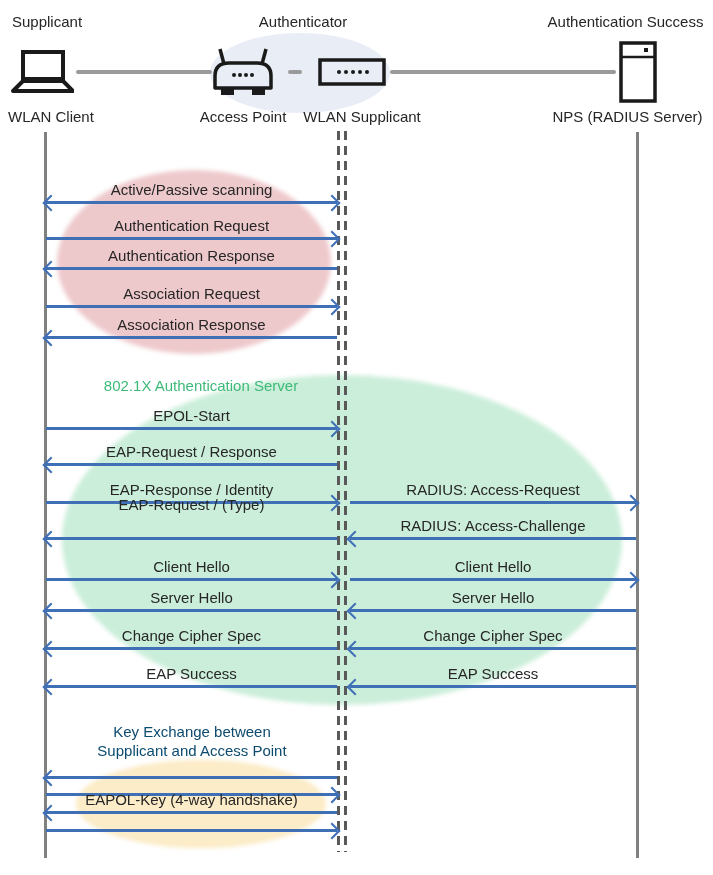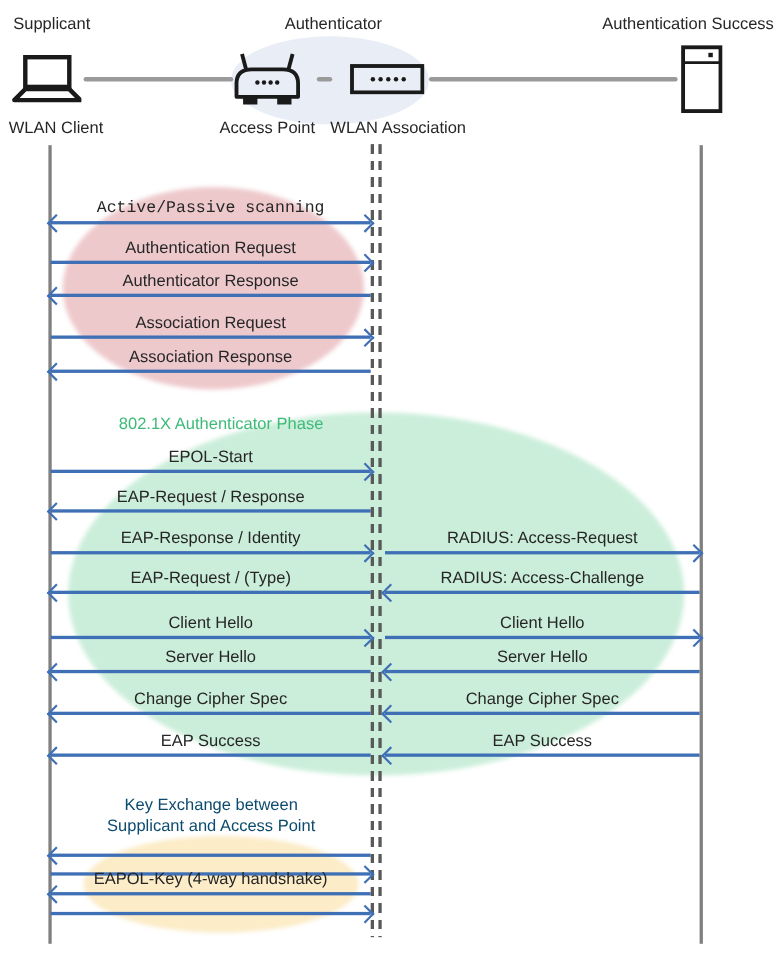--- a/index.html
+++ b/index.html
@@ -72,46 +72,47 @@
   </svg>
 
   <svg class="icon" style="left:619px;top:41px;" width="38" height="62" viewBox="0 0 38 62">
     <rect x="2" y="2" width="34" height="58" fill="none" stroke="#1a1a1a" stroke-width="3.5"></rect>
     <line x1="3" y1="16" x2="35" y2="16" stroke="#1a1a1a" stroke-width="2.5"></line>
     <rect x="25" y="7" width="4" height="4" fill="#1a1a1a"></rect>
   </svg>
 
   <div class="txt" style="left:8px;top:108px;">WLAN Client</div>
   <div class="txt ctr" style="left:183px;top:108px;width:120px;">Access Point</div>
-  <div class="txt ctr" style="left:292px;top:108px;width:140px;">WLAN Association</div>
+  <div class="txt ctr" style="left:292px;top:108px;width:140px;">WLAN Supplicant</div>
+  <div class="txt ctr" style="left:545px;top:108px;width:165px;">NPS (RADIUS Server)</div>
 
   <div class="ell" style="left: 57px; top: 170px; width: 274px; height: 184px; background: rgb(238, 201, 204);"></div>
   <div class="ell" style="left: 62px; top: 375px; width: 560px; height: 330px; background: rgb(203, 238, 218);"></div>
   <div class="ell" style="left: 76px; top: 760px; width: 250px; height: 88px; background: rgb(252, 236, 199);"></div>
 
   <div class="life" style="left:44px;"></div>
   <div class="dash" style="left:337px;"></div>
   <div class="dash" style="left:344px;"></div>
   <div class="life" style="left:636px;"></div>
 
-  <div class="phase-title" style="left: 46px; top: 376px; width: 310px; color: rgb(62, 186, 120);">802.1X Authenticator Phase</div>
+  <div class="phase-title" style="left: 46px; top: 376px; width: 310px; color: rgb(62, 186, 120);">802.1X Authentication Server</div>
   <div class="phase-title" style="left: 46px; top: 722px; width: 292px; color: #0c4a6e;">Key Exchange between
 Supplicant and Access Point</div>
 
   <div id="messages-layer">
-      <div class="msg-label" style="left: 46px; width: 291px; top: 181px; font-family: Liberation Mono, monospace;">Active/Passive scanning</div>
+      <div class="msg-label" style="left: 46px; width: 291px; top: 181px;">Active/Passive scanning</div>
       <div class="msg-line" style="left: 46px; width: 291px; top: 201px;">
         <span class="head r"></span>
         <span class="head l"></span>
       </div>
       <div class="msg-label" style="left: 46px; width: 291px; top: 217px;">Authentication Request</div>
       <div class="msg-line" style="left: 46px; width: 291px; top: 237px;">
         <span class="head r"></span>
       </div>
-      <div class="msg-label" style="left: 46px; width: 291px; top: 247px;">Authenticator Response</div>
+      <div class="msg-label" style="left: 46px; width: 291px; top: 247px;">Authentication Response</div>
       <div class="msg-line" style="left: 46px; width: 291px; top: 267px;">
         <span class="head l"></span>
       </div>
       <div class="msg-label" style="left: 46px; width: 291px; top: 285px;">Association Request</div>
       <div class="msg-line" style="left: 46px; width: 291px; top: 305px;">
         <span class="head r"></span>
       </div>
       <div class="msg-label" style="left: 46px; width: 291px; top: 316px;">Association Response</div>
       <div class="msg-line" style="left: 46px; width: 291px; top: 336px;">
         <span class="head l"></span>
@@ -125,21 +126,21 @@
         <span class="head l"></span>
       </div>
       <div class="msg-label" style="left: 46px; width: 291px; top: 481px;">EAP-Response / Identity</div>
       <div class="msg-line" style="left: 46px; width: 291px; top: 501px;">
         <span class="head r"></span>
       </div>
       <div class="msg-label" style="left: 350px; width: 286px; top: 481px; text-align: center;">RADIUS: Access-Request</div>
       <div class="msg-line" style="left: 350px; width: 286px; top: 501px;">
         <span class="head r"></span>
       </div>
-      <div class="msg-label" style="left: 46px; width: 291px; top: 517px;">EAP-Request / (Type)</div>
+      <div class="msg-label" style="left: 46px; width: 291px; top: 496px;">EAP-Request / (Type)</div>
       <div class="msg-line" style="left: 46px; width: 291px; top: 537px;">
         <span class="head l"></span>
       </div>
       <div class="msg-label" style="left: 350px; width: 286px; top: 517px;">RADIUS: Access-Challenge</div>
       <div class="msg-line" style="left: 350px; width: 286px; top: 537px;">
         <span class="head l"></span>
       </div>
       <div class="msg-label" style="left: 46px; width: 291px; top: 558px;">Client Hello</div>
       <div class="msg-line" style="left: 46px; width: 291px; top: 578px;">
         <span class="head r"></span>

